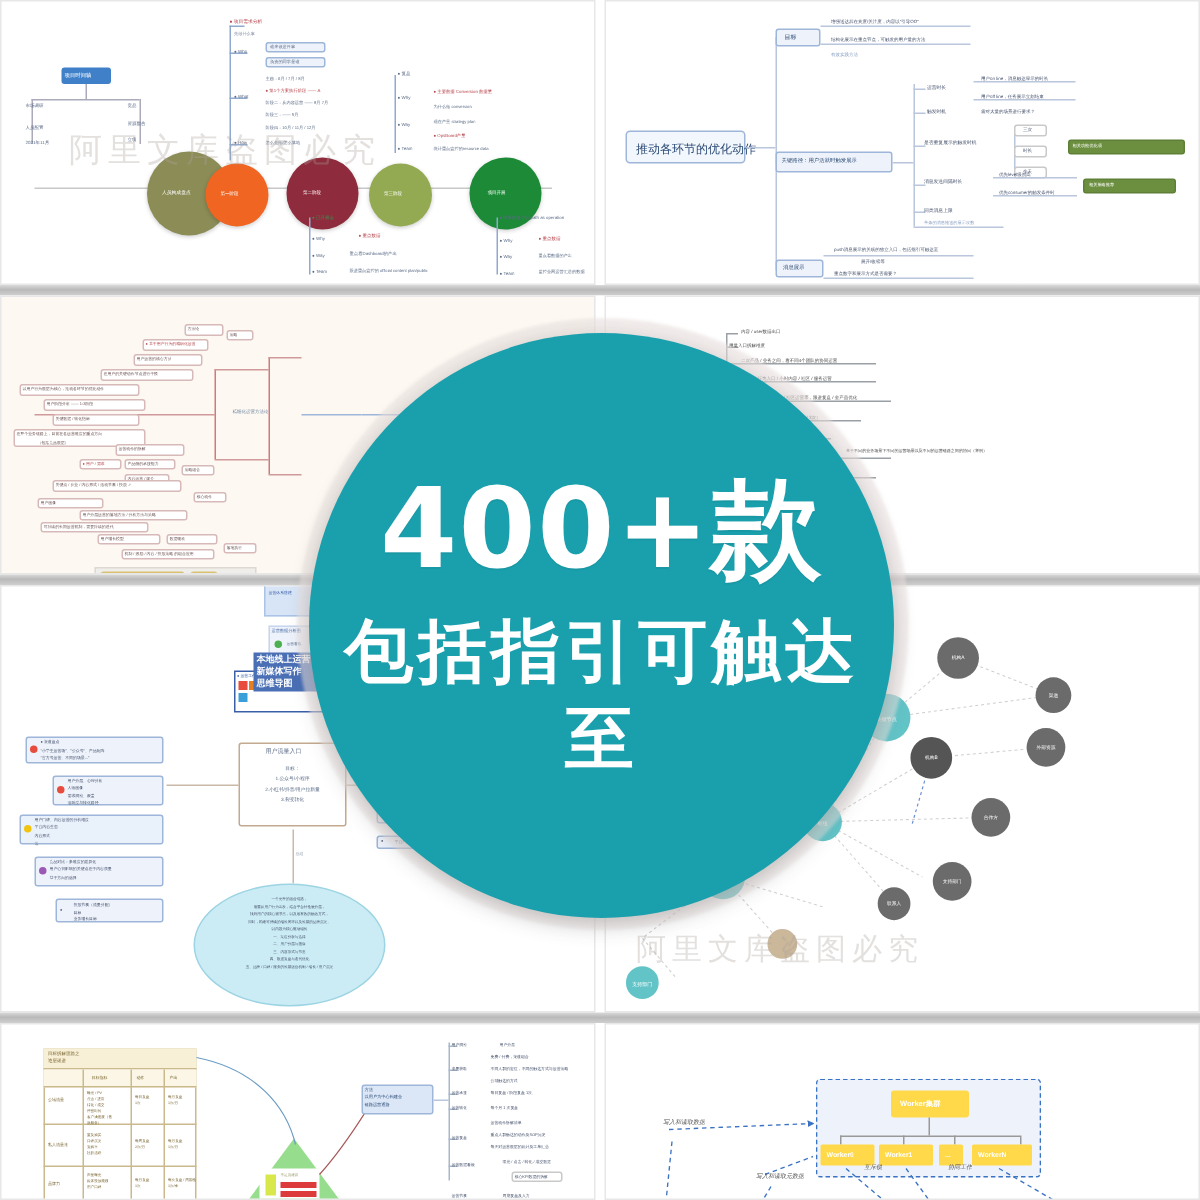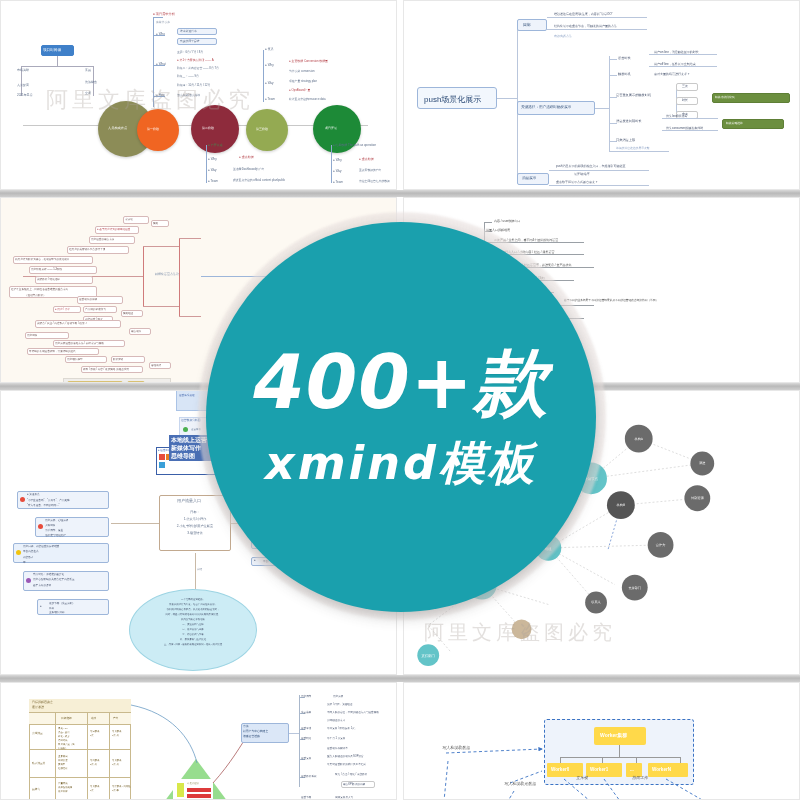--- a/index.html
+++ b/index.html
@@ -70,21 +70,20 @@
     border-radius:50%;
     box-shadow:0 5px 14px rgba(60,60,60,0.28);
     display:flex; flex-direction:column;
     align-items:center; justify-content:center;
     overflow:hidden;
   }
   #badge .l1, #badge .l2, #badge .l3 {
     color:#ffffff; font-weight:700; text-align:center;
     font-family:"DejaVu Sans","Liberation Sans",sans-serif;
     letter-spacing:1px;
-    font-style:italic;
   }
   #badge .l1 { font-size:74px; line-height:84px; margin-top:-2px;
                text-shadow:0 1px 0 rgba(0,0,0,0.05); }
   #badge .l2 { font-size:82px; line-height:96px; letter-spacing:2px;
                margin-top:4px; }
   #badge .l3 { font-size:46px; line-height:58px; letter-spacing:3px;
                margin-top:10px; }
 </style>
 </head>
 <body>
@@ -172,21 +171,21 @@
       <div class="txt" style="left:358px;top:178px;font-size:2.8px;color:#5a6b86;">监控全网运营汇总的数据</div>
 
       <div class="wm" style="left:45px;top:84px;">阿里文库盗图必究</div>
     </div>
 
     <div class="gapv"></div>
 
     <div class="panel bg-white">
 
       <div class="node nb" style="left:13px;top:86px;width:80px;height:22px;border-radius:3px;border-width:1px;background:#f2f7fd;"></div>
-      <div class="txt" style="left:20px;top:93px;font-size:8px;color:#2b4a75;">push场景化展示</div>
+      <div class="txt" style="left:20px;top:93px;font-size:8px;color:#2b4a75;">推动各环节的优化动作</div>
 
       <div class="line-h" style="left:93px;top:97px;width:20px;"></div>
       <div class="line-v" style="left:113px;top:24px;height:154px;"></div>
       <div class="line-h" style="left:113px;top:24px;width:12px;"></div>
       <div class="line-h" style="left:113px;top:106px;width:12px;"></div>
       <div class="line-h" style="left:113px;top:178px;width:12px;"></div>
 
       <div class="node nb" style="left:113px;top:18px;width:30px;height:12px;"></div>
       <div class="txt" style="left:119px;top:21px;font-size:4px;color:#2b4a75;">目标</div>
       <div class="line-h" style="left:143px;top:16px;width:100px;"></div>
@@ -675,14 +674,14 @@
       <div class="txt" style="left:100px;top:98px;font-size:4px;color:#555;font-style:italic;">写入和读取元数据</div>
       <div class="txt" style="left:172px;top:92px;font-size:4px;color:#555;font-style:italic;">互斥锁</div>
       <div class="txt" style="left:228px;top:92px;font-size:4px;color:#555;font-style:italic;">协同工作</div>
     </div>
   </div>
 </div>
 
 <div id="badge-halo"></div>
 <div id="badge" style="background: rgb(26, 160, 173);">
   <div class="l1" style="color: rgb(255, 255, 255);">400+款</div>
-  <div class="l3" style="color: rgb(255, 255, 255);">xmind模板</div>
+  <div class="l3" style="color: rgb(255, 255, 255);">包括指引可触达至</div>
 </div>
 
 </body></html>

